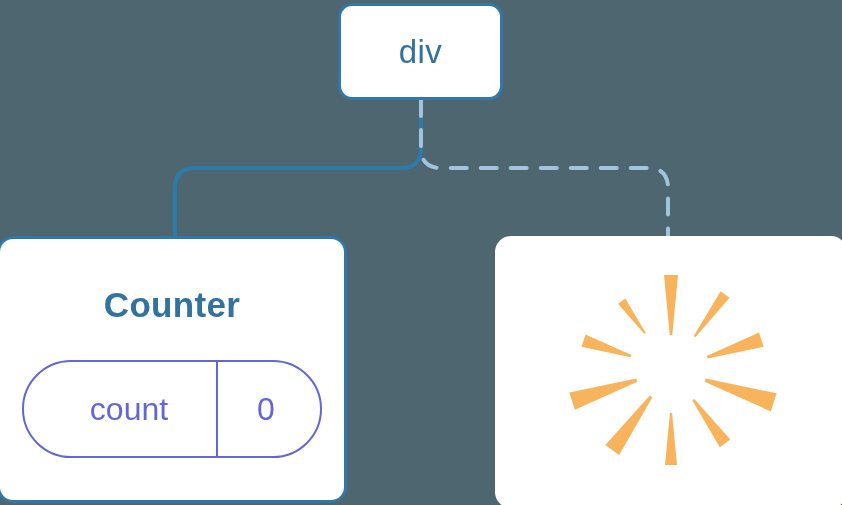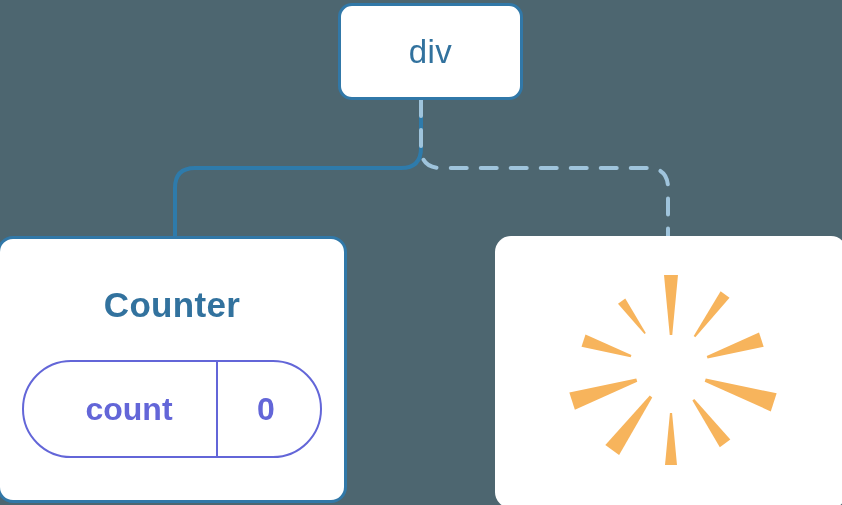--- a/index.html
+++ b/index.html
@@ -37,21 +37,21 @@
     box-sizing: border-box;
   }
   .node.bordered {
     border: 3px solid #3178a8;
   }
 
   
   #node-div {
     left: 338px;
     top: 3px;
-    width: 185px;
+    width: 165px;
     height: 97px;
     border-radius: 14px;
     display: flex;
     align-items: center;
     justify-content: center;
   }
   .node-title-div {
     color: #32729e;
     font-size: 33px;
     letter-spacing: 0.5px;
@@ -134,21 +134,21 @@
 
     <path d="M 421,100 L 421,148 Q 421,168 441,168 L 648,168 Q 668,168 668,188 L 668,240" fill="none" stroke="#9fc4dc" stroke-width="4" stroke-linecap="round" stroke-dasharray="16 14"></path>
   </svg>
 
   <div class="node bordered" id="node-div" style="border-color: rgb(49, 120, 168); background: rgb(255, 255, 255);">
     <span class="node-title-div" style="color: rgb(50, 114, 158);">div</span>
   </div>
 
   <div class="node bordered" id="node-counter" style="border-color: rgb(49, 120, 168); background: rgb(255, 255, 255);">
     <span class="node-title-counter" style="color: rgb(50, 114, 158); font-weight: bold;">Counter</span>
-    <div class="capsule" style="border-color: rgb(99, 102, 216); font-weight: bold;">
+    <div class="capsule" style="border-color: rgb(99, 102, 216);">
       <span class="capsule-key" style="color: rgb(99, 102, 216);">count</span>
       <span class="capsule-val" style="color: rgb(99, 102, 216); border-left-color: rgb(99, 102, 216);">0</span>
     </div>
   </div>
 
   <div class="node" id="node-burst" style="background: rgb(255, 255, 255);">
     <svg id="burst-svg" width="352" height="272" viewBox="0 0 352 272" xmlns="http://www.w3.org/2000/svg">
       <g id="burst-rays">
           <polygon points="177.26,99.00 183.00,39.00 169.00,39.00 174.74,99.00" fill="#f7b45c"></polygon>
           <polygon points="200.31,101.22 234.53,61.80 225.63,55.34 198.71,100.06" fill="#f7b45c"></polygon>

